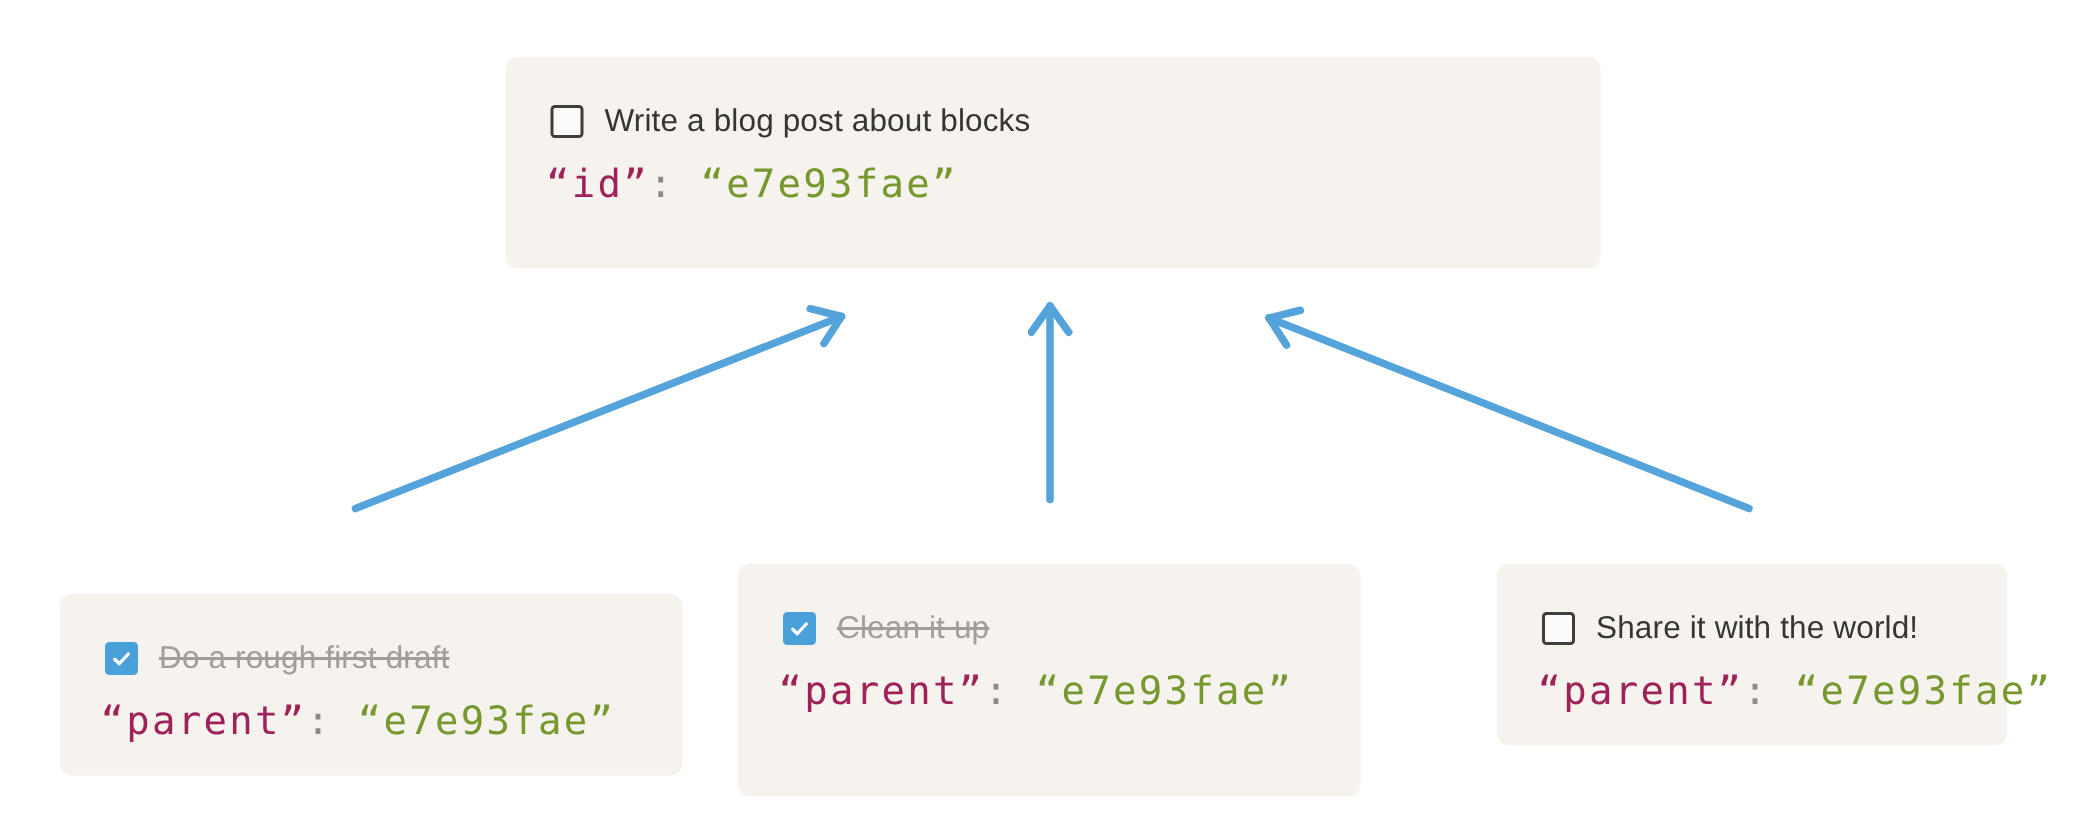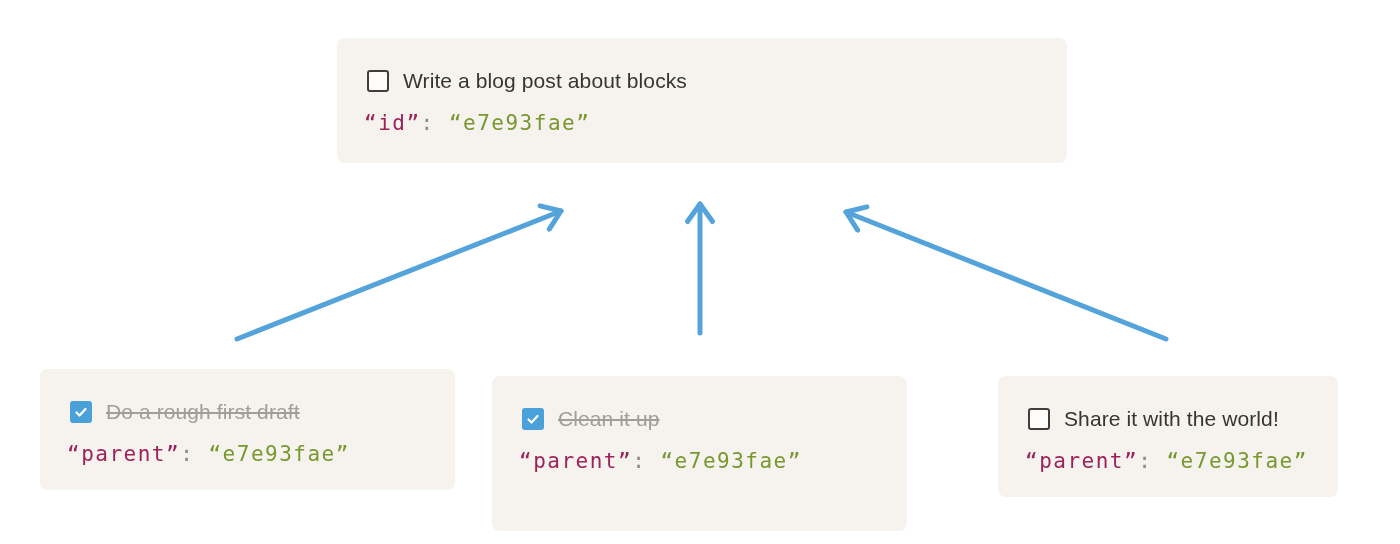--- a/index.html
+++ b/index.html
@@ -20,22 +20,22 @@
     top: 0;
     pointer-events: none;
   }
   .card {
     position: absolute;
     background: #f6f3ee;
     border-radius: 8px;
     box-sizing: border-box;
     padding: 30px 30px 0 30px;
   }
-  .card.parent { left: 337px; top: 38px;  width: 730px; height: 125px; }
-  .card.child-0 { left: 40px;  top: 369px; width: 415px; height: 121px; }
+  .card.parent { left: 337px; top: 38px;  width: 730px; height: 141px; }
+  .card.child-0 { left: 40px;  top: 396px; width: 415px; height: 121px; }
   .card.child-1 { left: 492px; top: 376px; width: 415px; height: 155px; }
   .card.child-2 { left: 998px; top: 376px; width: 340px; height: 121px; }
 
   .task-row {
     display: flex;
     align-items: center;
     gap: 14px;
     height: 26px;
   }
   .checkbox {
@@ -67,21 +67,21 @@
   .task-title.done {
     color: #a19d97;
     text-decoration: line-through;
     text-decoration-thickness: 1.5px;
   }
 
   .code-row {
     margin-top: 16px;
     margin-left: -3px;
     font-family: "DejaVu Sans Mono", monospace;
-    font-size: 21px;
+    font-size: 26px;
     letter-spacing: 1.5px;
     white-space: pre;
     line-height: 26px;
   }
   .code-key   { color: #9e2158; }
   .code-sep   { color: #8e8b85; }
   .code-value { color: #76982e; }
 </style>
 </head>
 <body>

